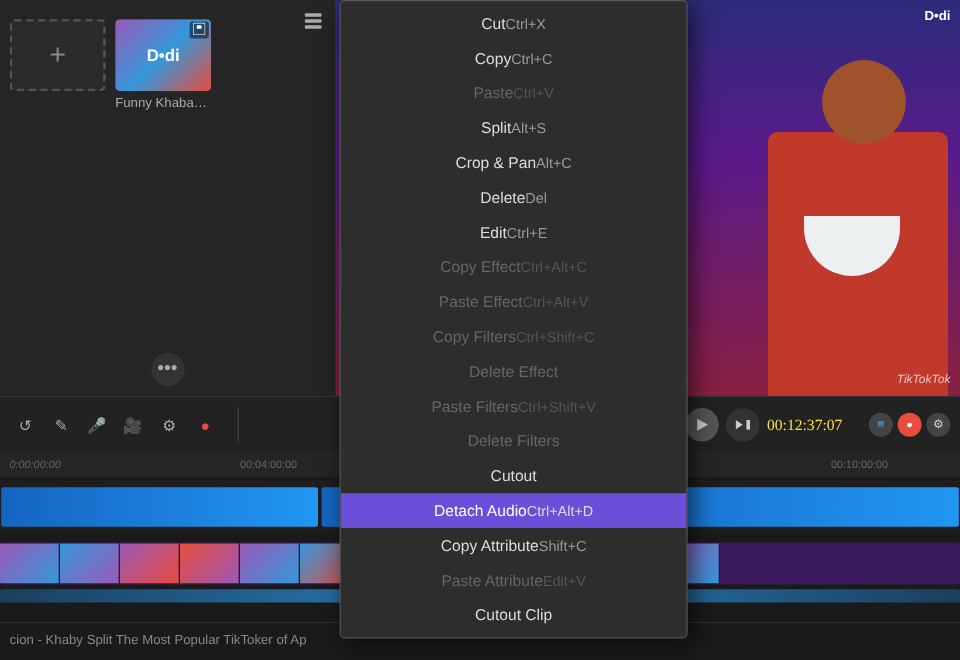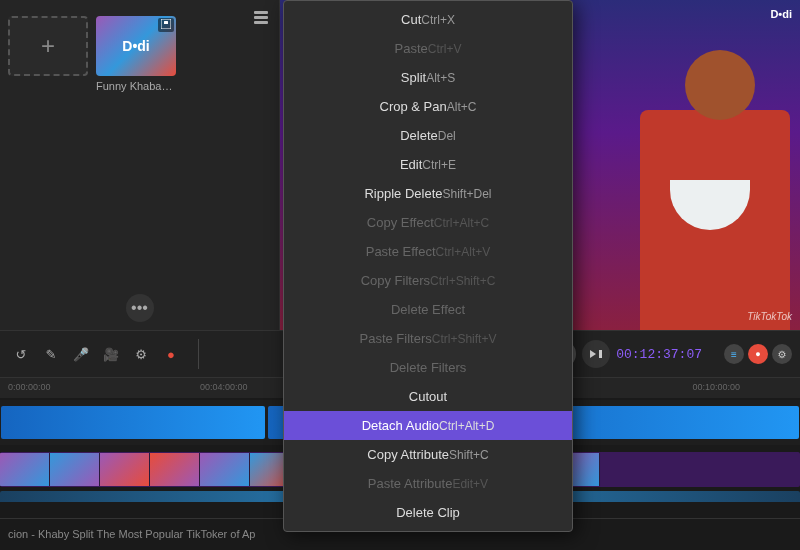--- a/index.html
+++ b/index.html
@@ -209,23 +209,23 @@
       color: #ccc;
       font-size: 12px;
       flex-shrink: 0;
     }
 
     .transport-btn.play {
       background: #555;
     }
 
     .timecode {
-      color: #8b5cf6;
+      color: #fde047;
       font-size: 13px;
-      font-family: Liberation Mono, monospace;
+      font-family: Liberation Serif, serif;
       margin-left: auto;
     }
 
     .toolbar-left {
       display: flex;
       gap: 4px;
     }
 
     .tool-btn {
       width: 26px;
@@ -468,43 +468,43 @@
     </div>
 
   </div>
 
   <div class="context-menu">
 
   <div class="menu-item">
         <span>Cut</span>
         <span class="shortcut">Ctrl+X</span>
       </div>
+      <div class="menu-item">
+        <span>Copy</span>
+        <span class="shortcut">Ctrl+C</span>
+      </div>
       <div class="menu-item disabled">
         <span>Paste</span>
         <span class="shortcut">Ctrl+V</span>
       </div>
       <div class="menu-item">
         <span>Split</span>
         <span class="shortcut">Alt+S</span>
       </div>
       <div class="menu-item">
         <span>Crop &amp; Pan</span>
         <span class="shortcut">Alt+C</span>
       </div>
       <div class="menu-item">
         <span>Delete</span>
         <span class="shortcut">Del</span>
       </div>
       <div class="menu-item">
         <span>Edit</span>
         <span class="shortcut">Ctrl+E</span>
-      </div>
-      <div class="menu-item">
-        <span>Ripple Delete</span>
-        <span class="shortcut">Shift+Del</span>
       </div>
       <div class="menu-item disabled">
         <span>Copy Effect</span>
         <span class="shortcut">Ctrl+Alt+C</span>
       </div>
       <div class="menu-item disabled">
         <span>Paste Effect</span>
         <span class="shortcut">Ctrl+Alt+V</span>
       </div>
       <div class="menu-item disabled">
@@ -533,21 +533,21 @@
       </div>
       <div class="menu-item">
         <span>Copy Attribute</span>
         <span class="shortcut">Shift+C</span>
       </div>
       <div class="menu-item disabled">
         <span>Paste Attribute</span>
         <span class="shortcut">Edit+V</span>
       </div>
       <div class="menu-item">
-        <span>Delete Clip</span>
+        <span>Cutout Clip</span>
         <span class="shortcut"></span>
       </div>
     </div>
 
   <div class="transport-bar" style="height:48px;">
 
     <div class="toolbar-left">
       <div class="tool-btn">↺</div>
       <div class="tool-btn">✎</div>
       <div class="tool-btn">🎤</div>
@@ -586,21 +586,21 @@
       <div style="margin-left:16px;display:flex;gap:4px;">
         <div class="icon-circle" style="color:#4db8ff;">≡</div>
         <div style="width:20px;height:20px;background:#e74c3c;border-radius:50%;display:flex;align-items:center;justify-content:center;font-size:9px;color:white;">●</div>
         <div class="icon-circle">⚙</div>
       </div>
     </div>
   </div>
 
   <div class="timeline-ruler-ticks">
     <div style="display:flex;height:20px;background:#252525;position:relative;width:100%;">
-      <span style="position:absolute;left:8px;top:4px;font-size:9px;color:#666;">0:00:00:00</span>
+      <span style="position:absolute;left:8px;top:4px;font-size:9px;color:#666;font-style:italic;">0:00:00:00</span>
       <span style="position:absolute;left:200px;top:4px;font-size:9px;color:#666;">00:04:00:00</span>
       <span style="position:absolute;right:60px;top:4px;font-size:9px;color:#666;">00:10:00:00</span>
     </div>
   </div>
 
   <div class="timeline-area" style="height:120px;">
 
     <div class="timeline-track" style="height:45px;background:#1e1e1e;position:relative;margin:2px 0;">
       <div class="track-clips" style="left:0;right:0;height:41px;display:flex;gap:1px;padding:2px 0;">
         <div class="clip-segment" style="background:linear-gradient(90deg,#1565C0,#2196F3);flex:3;"></div>

